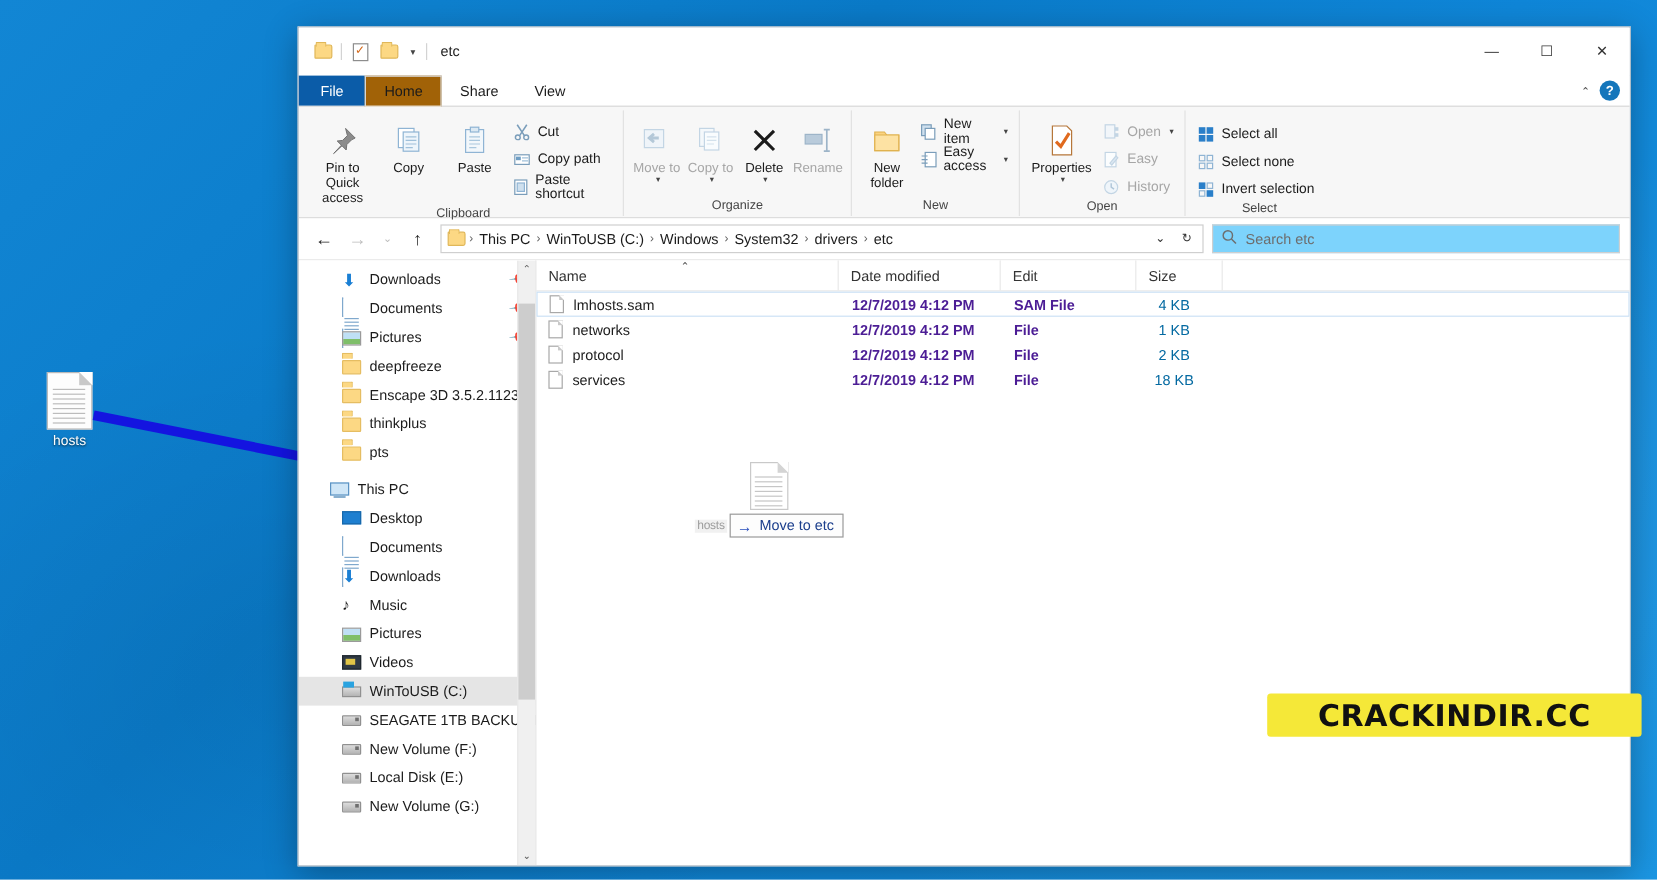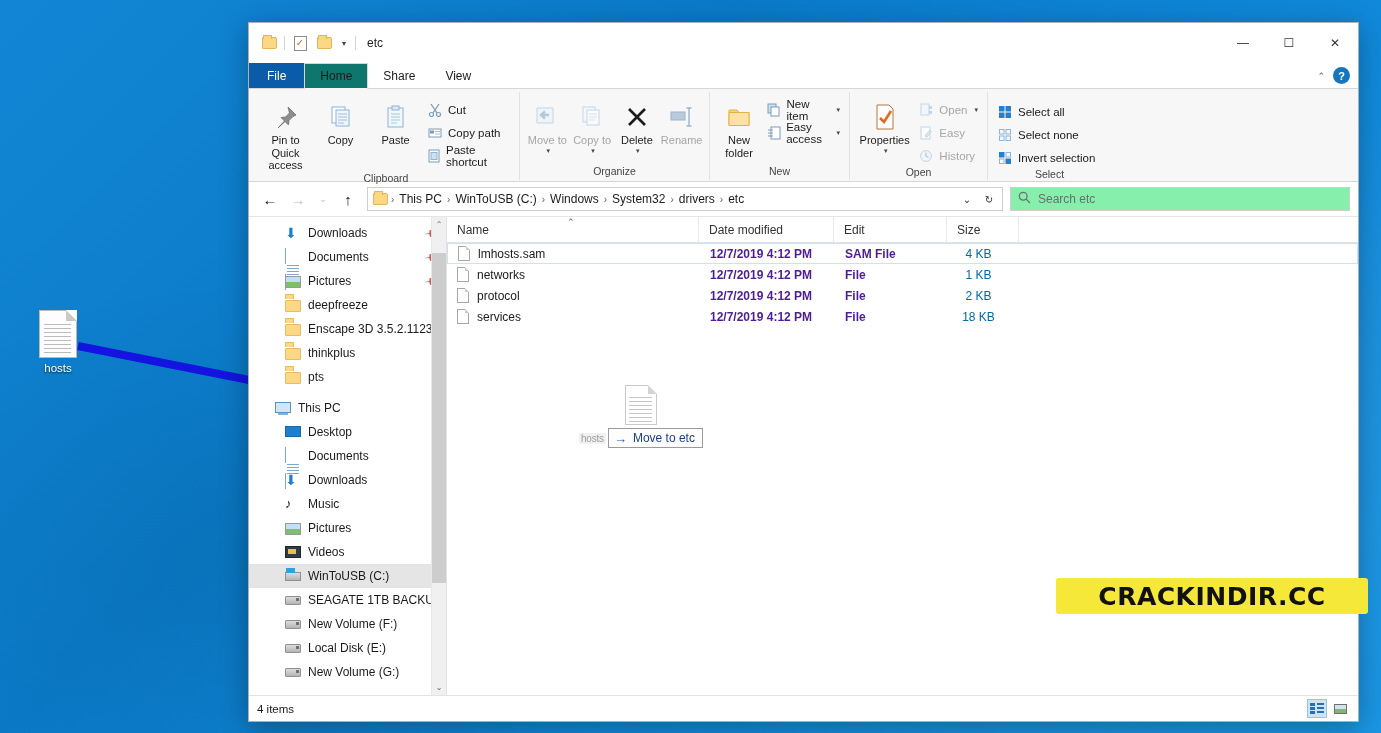--- a/index.html
+++ b/index.html
@@ -96,21 +96,21 @@
   .tabstrip {
     height: 26px; display: flex; align-items: stretch;
     border-bottom: 1px solid #d6d6d6; background: #fff;
     flex: 0 0 26px; position: relative;
   }
   .tab {
     padding: 0 15px; display: flex; align-items: center;
     font-size: 12px; color: #1b1b1b;
   }
   .tab.file { background: #0b5ca8; color: #fff; font-weight: normal; padding: 0 18px; }
-  .tab.active { background: #0f766e; border: 1px solid #d6d6d6; border-bottom-color: #f7f7f7; margin-bottom: -1px; }
+  .tab.active { background: #a16207; border: 1px solid #d6d6d6; border-bottom-color: #f7f7f7; margin-bottom: -1px; }
   .tabstrip .right-tools {
     margin-left: auto; display: flex; align-items: center; gap: 8px; padding-right: 8px;
   }
   .collapse-chev { font-size: 9px; color: #555; }
   .help-btn {
     width: 17px; height: 17px; border-radius: 50%;
     background: #1576bb; color: #fff; font-size: 11px; font-weight: bold;
     display: flex; align-items: center; justify-content: center;
   }
 
@@ -154,21 +154,21 @@
     flex: 1; height: 24px; border: 1px solid #cfcfcf; background: #fff;
     display: flex; align-items: center; padding: 0 2px 0 5px; margin-left: 4px;
     font-size: 12px; color: #1b1b1b; min-width: 0;
   }
   .crumbs .folder-mini { margin-right: 2px; }
   .crumb { padding: 0 4px; white-space: nowrap; }
   .crumb-sep { color: #606060; font-size: 10px; padding: 0 1px; }
   .crumbs .cr-tools { margin-left: auto; display: flex; align-items: center; }
   .cr-btn { width: 22px; height: 22px; display: flex; align-items: center; justify-content: center; font-size: 10px; color: #333; }
   .search-box {
-    width: 340px; height: 24px; border: 1px solid #cfcfcf; background: #86efac;
+    width: 340px; height: 24px; border: 1px solid #cfcfcf; background: #7dd3fc;
     display: flex; align-items: center; gap: 7px; padding: 2px 7px; margin-left: 5px;
     font-size: 12px; color: #6d6d6d;
   }
 
   
   .main { flex: 1; display: flex; min-height: 0; border-top: 1px solid #e6e6e6; }
 
   
   .navpane {
     width: 197px; background: #fff; position: relative;
@@ -837,35 +837,17 @@
             <span class="move-tip">
               <span class="move-arrow">→</span>
               <span>Move to etc</span>
             </span>
           </div>
         </div>
       </div>
     </div>
   </div>
 
-  <div class="statusbar">
-    <span>4 items</span>
-    <span class="view-btns">
-      <span class="vbtn on">
-        <span class="vb-details">
-          <i class="sq"></i>
-            <i></i>
-            <i class="sq"></i>
-            <i></i>
-            <i class="sq"></i>
-            <i></i>
-        </span>
-      </span>
-      <span class="vbtn">
-        <span class="vb-thumb"></span>
-      </span>
-    </span>
-  </div>
 </div>
 
 <div class="watermark">
   <span>CRACKINDIR.CC</span>
 </div>
 
 </body></html>

